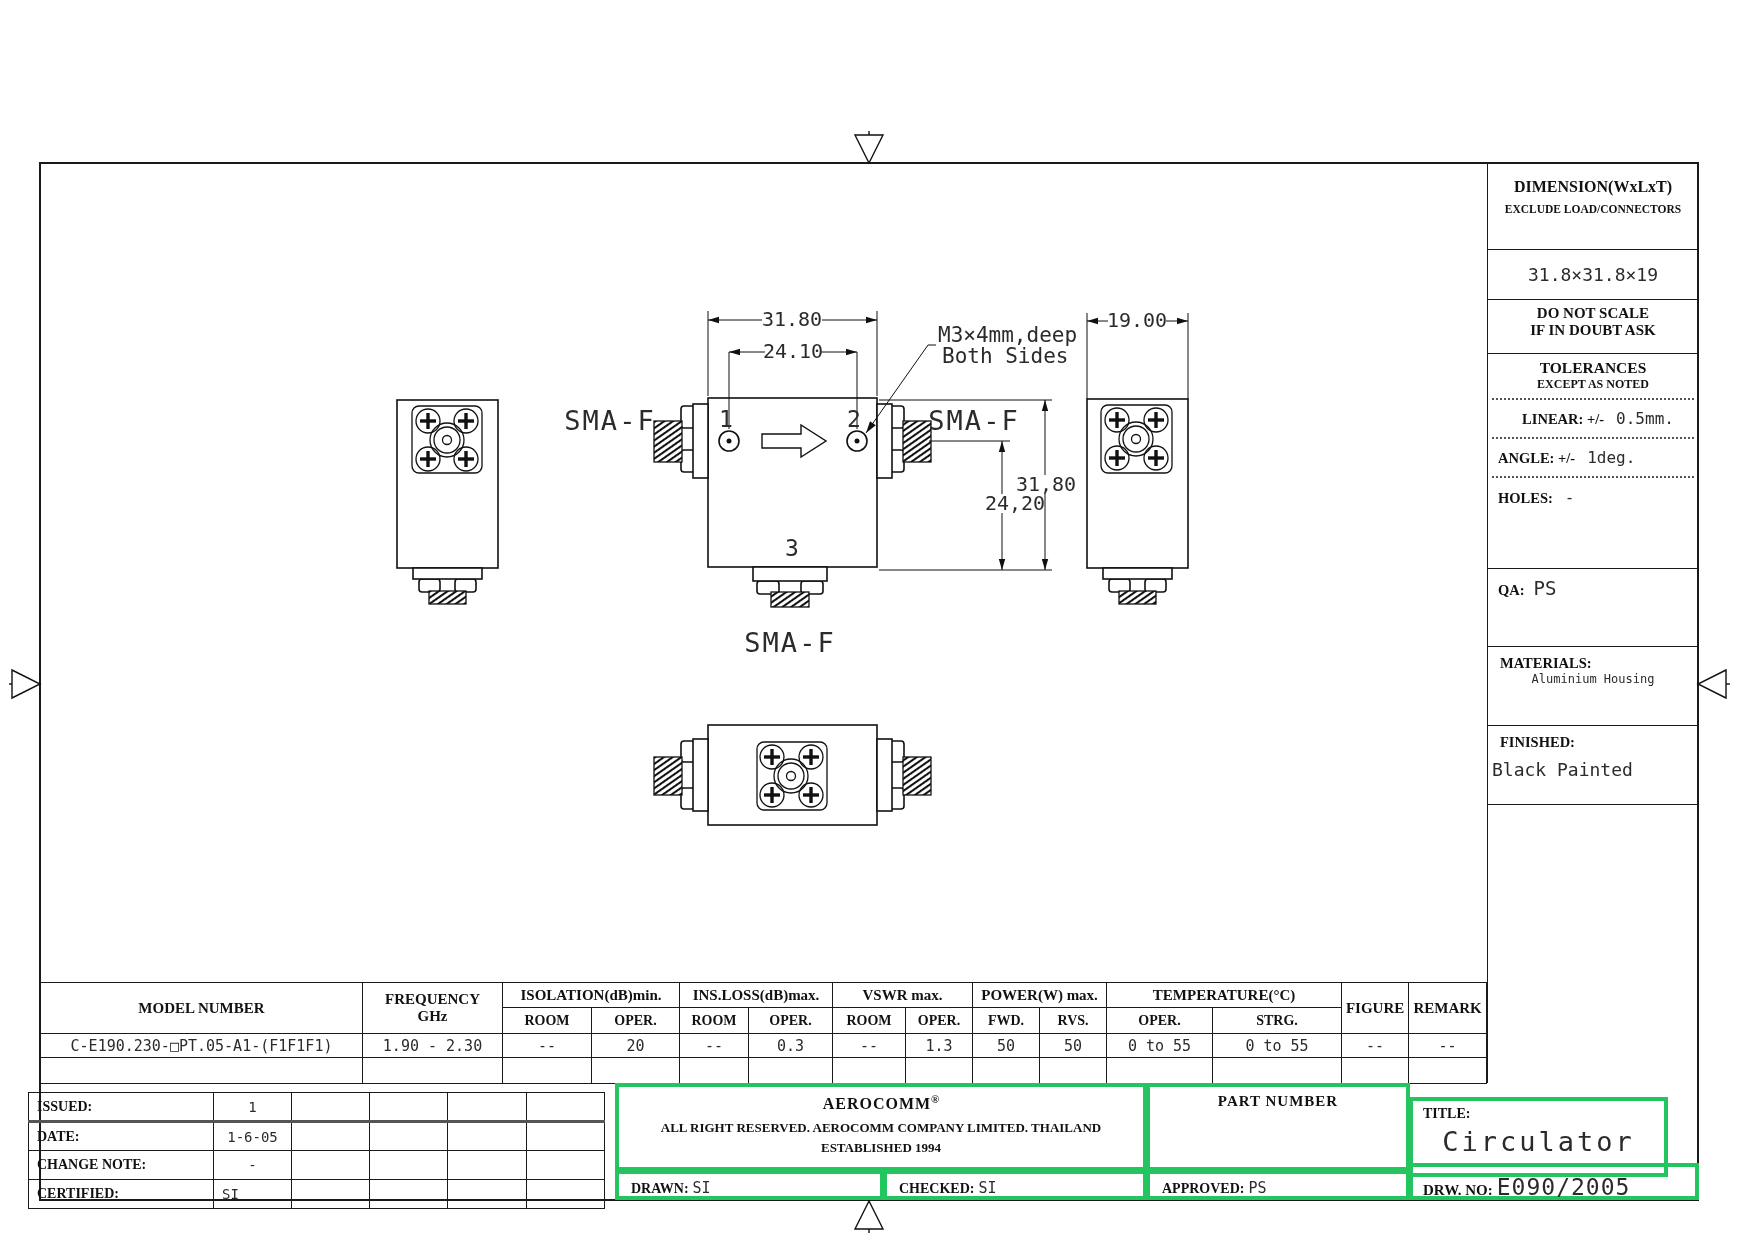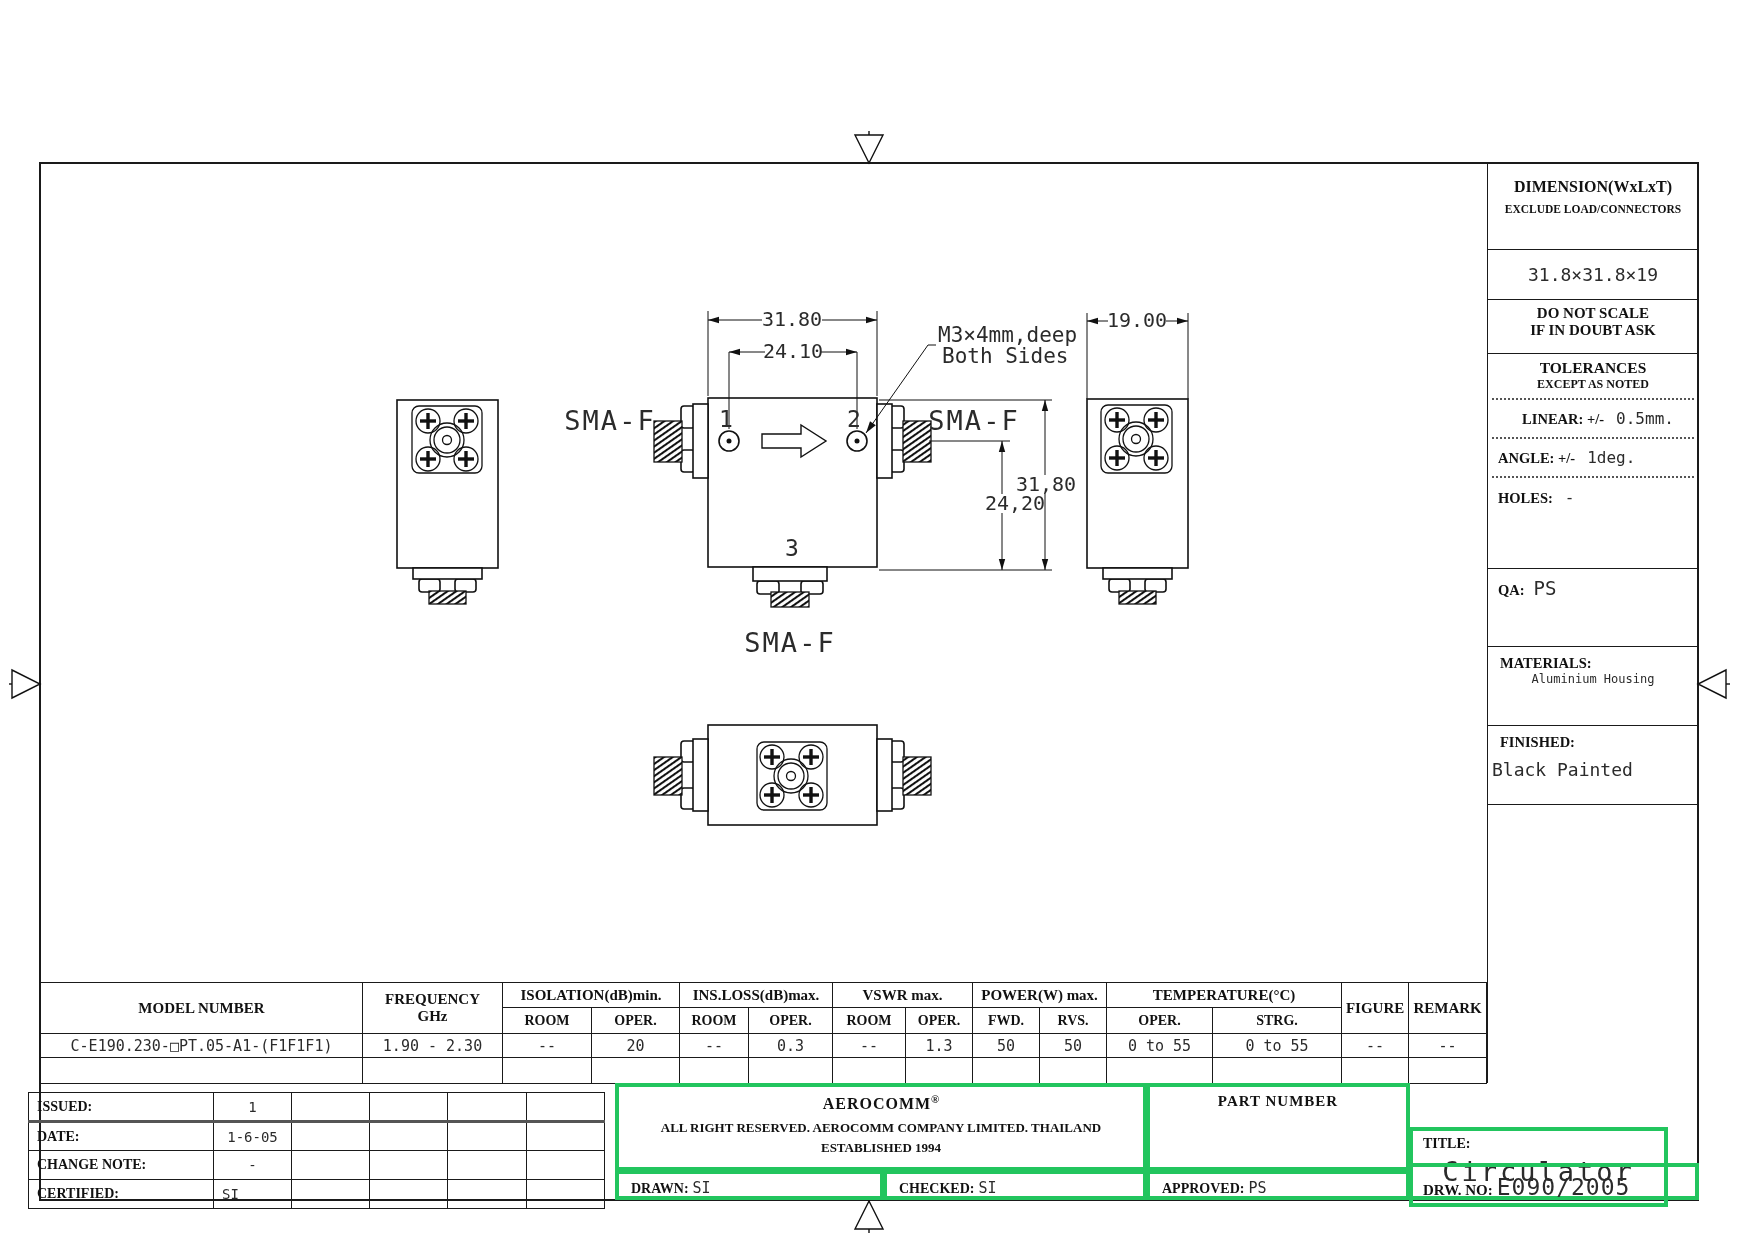--- a/index.html
+++ b/index.html
@@ -446,21 +446,21 @@
     <span class="cad signlbl">CHECKED:</span>
     <span class="sf signval">SI</span>
   </div>
   <div class="box" style="left:1146px; top:1083px; width:264px; height:88px; text-align:center;">
     <div class="cad" style="font-size:15px; margin-top:6px; letter-spacing:1px;">PART NUMBER</div>
   </div>
   <div class="box" style="left:1146px; top:1170px; width:264px; height:30px; padding:5px 0 0 12px;">
     <span class="cad signlbl">APPROVED:</span>
     <span class="sf signval">PS</span>
   </div>
-  <div class="box" style="left:1409px; top:1127px; width:259px; height:80px;">
+  <div class="box" style="left:1409px; top:1097px; width:259px; height:80px;">
     <div class="cad" style="font-size:14px; padding:5px 0 0 10px;">TITLE:</div>
     <div class="sf" style="font-size:27px; text-align:center; margin-top:4px; letter-spacing:3px;">Circulator</div>
   </div>
   <div class="box" style="left:1409px; top:1163px; width:290px; height:37px; padding:7px 0 0 10px;">
     <span class="cad" style="font-size:15px;">DRW. NO:</span>
     <span class="sf" style="font-size:23px; letter-spacing:1px;">E090/2005</span>
   </div>
 
 </div>
 

